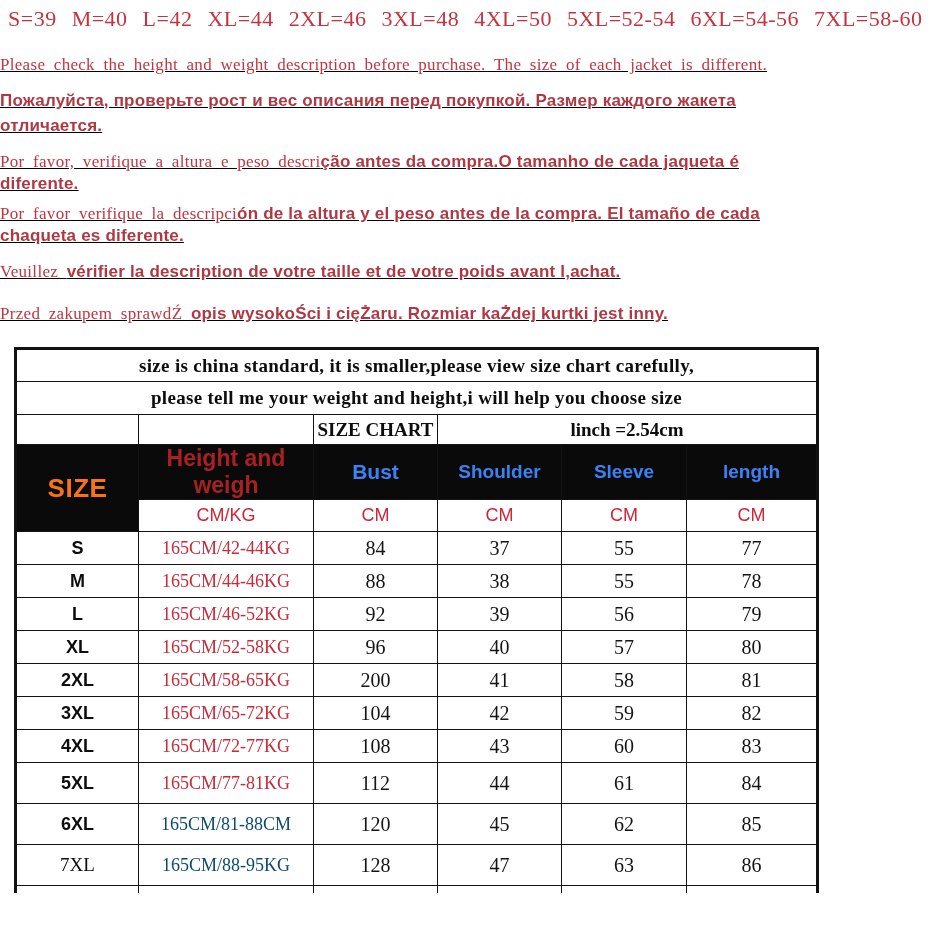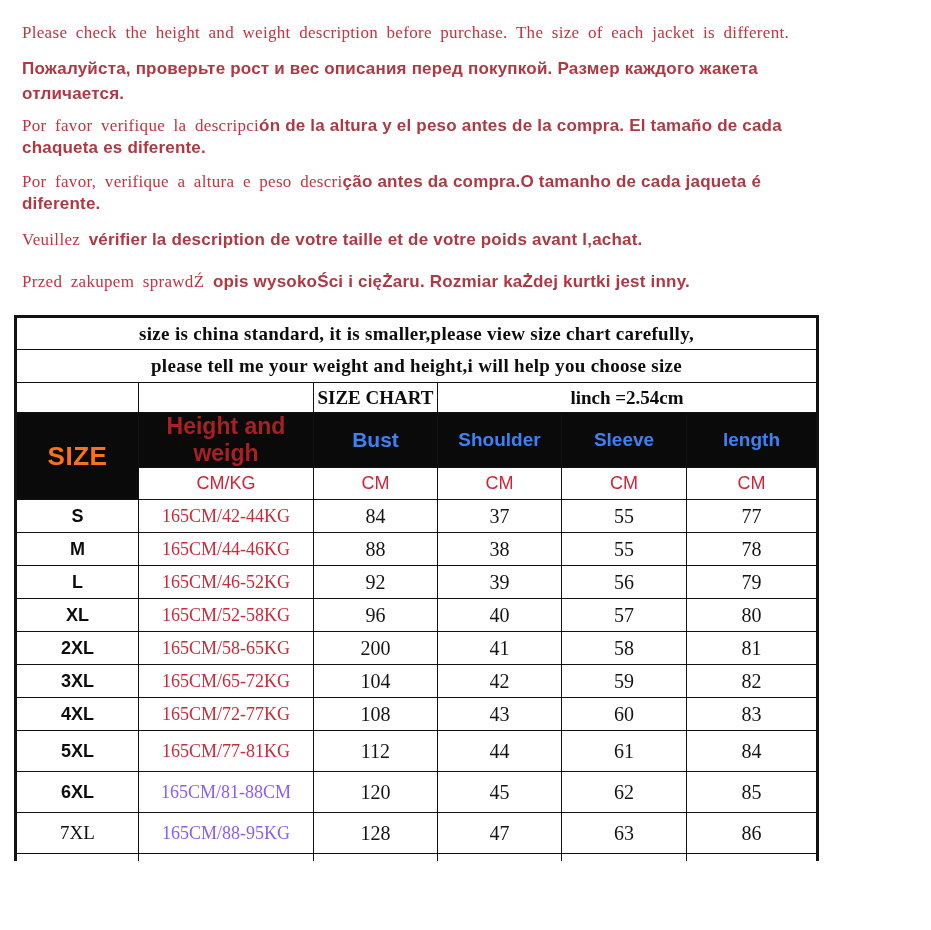--- a/index.html
+++ b/index.html
@@ -17,21 +17,21 @@
     margin: 6px 0 0 8px;
     font-family: "Liberation Serif", serif;
     font-size: 22px;
     color: #c5333e;
     word-spacing: 9px;
     letter-spacing: 0.5px;
     white-space: nowrap;
   }
 
   
-  .notes { margin-left: 22px; margin-right: 20px; }
+  .notes { margin-right: 20px; text-decoration: underline; }
   p.note { margin: 0; font-size: 17px; }
   .seg-serif {
     font-family: "Liberation Serif", serif;
     color: #c43440;
     word-spacing: 4px;
     letter-spacing: 0.3px;
   }
   .seg-sans {
     font-family: "Liberation Sans", sans-serif;
     font-weight: 700;
@@ -99,39 +99,40 @@
   td.size-cell.serif {
     font-family: "Liberation Serif", serif;
     font-weight: 400;
     font-size: 19px;
   }
   td.hw-cell {
     font-family: "Liberation Serif", serif;
     font-size: 18px;
     color: #c92a38;
   }
-  td.hw-cell.black { color: #8b5cf6; }
+  td.hw-cell.black { color: #0c4a6e; }
   td.num-cell {
     font-family: "Liberation Serif", serif;
     font-size: 20px;
     color: #141414;
   }
   tr.stub-row td { height: 7px; border-bottom: none; }
 </style>
 </head>
 <body>
 
 <div class="canvas">
 
+  <div class="top-line">S=39 M=40 L=42 XL=44 2XL=46 3XL=48 4XL=50 5XL=52-54 6XL=54-56 7XL=58-60</div>
 
   <div class="notes">
     <p class="note" id="note-en"><span class="seg-serif">Please check the height and weight description before purchase. The size of each jacket is different.</span><span class="seg-sans"></span></p>
     <p class="note" id="note-ru"><span class="seg-serif"></span><span class="seg-sans">Пожалуйста, проверьте рост и вес описания перед покупкой. Размер каждого жакета отличается.</span></p>
+    <p class="note" id="note-pt"><span class="seg-serif">Por favor, verifique a altura e peso descri</span><span class="seg-sans">ção antes da compra.O tamanho de cada jaqueta é diferente.</span></p>
     <p class="note" id="note-es"><span class="seg-serif">Por favor verifique la descripci</span><span class="seg-sans">ón de la altura y el peso antes de la compra. El tamaño de cada chaqueta es diferente.</span></p>
-    <p class="note" id="note-pt"><span class="seg-serif">Por favor, verifique a altura e peso descri</span><span class="seg-sans">ção antes da compra.O tamanho de cada jaqueta é diferente.</span></p>
     <p class="note" id="note-fr"><span class="seg-serif">Veuillez </span><span class="seg-sans">vérifier la description de votre taille et de votre poids avant l‚achat.</span></p>
     <p class="note" id="note-pl"><span class="seg-serif">Przed zakupem sprawdŹ </span><span class="seg-sans">opis wysokoŚci i cięŻaru. Rozmiar kaŻdej kurtki jest inny.</span></p>
   </div>
 
   <table class="size-table">
     <colgroup>
       <col style="width:123px">
         <col style="width:175px">
         <col style="width:124px">
       <col style="width:124px">

